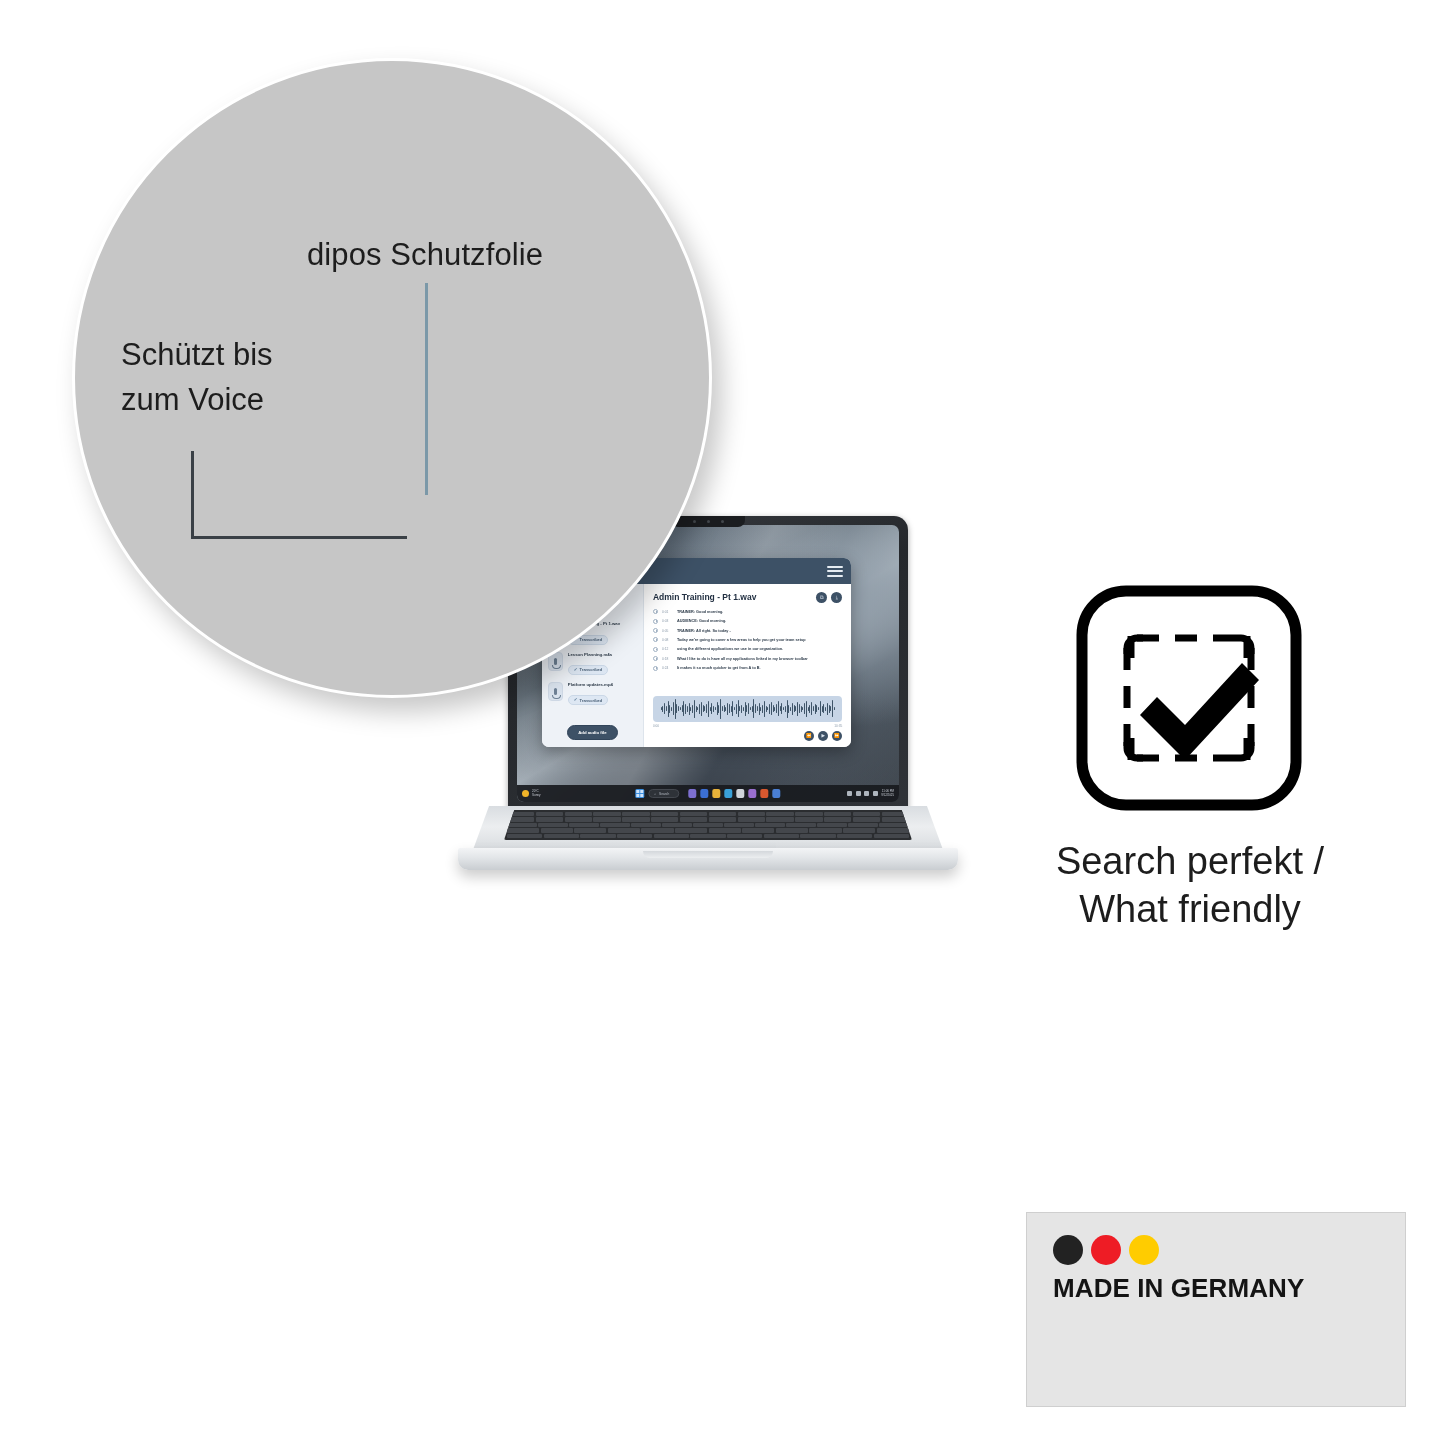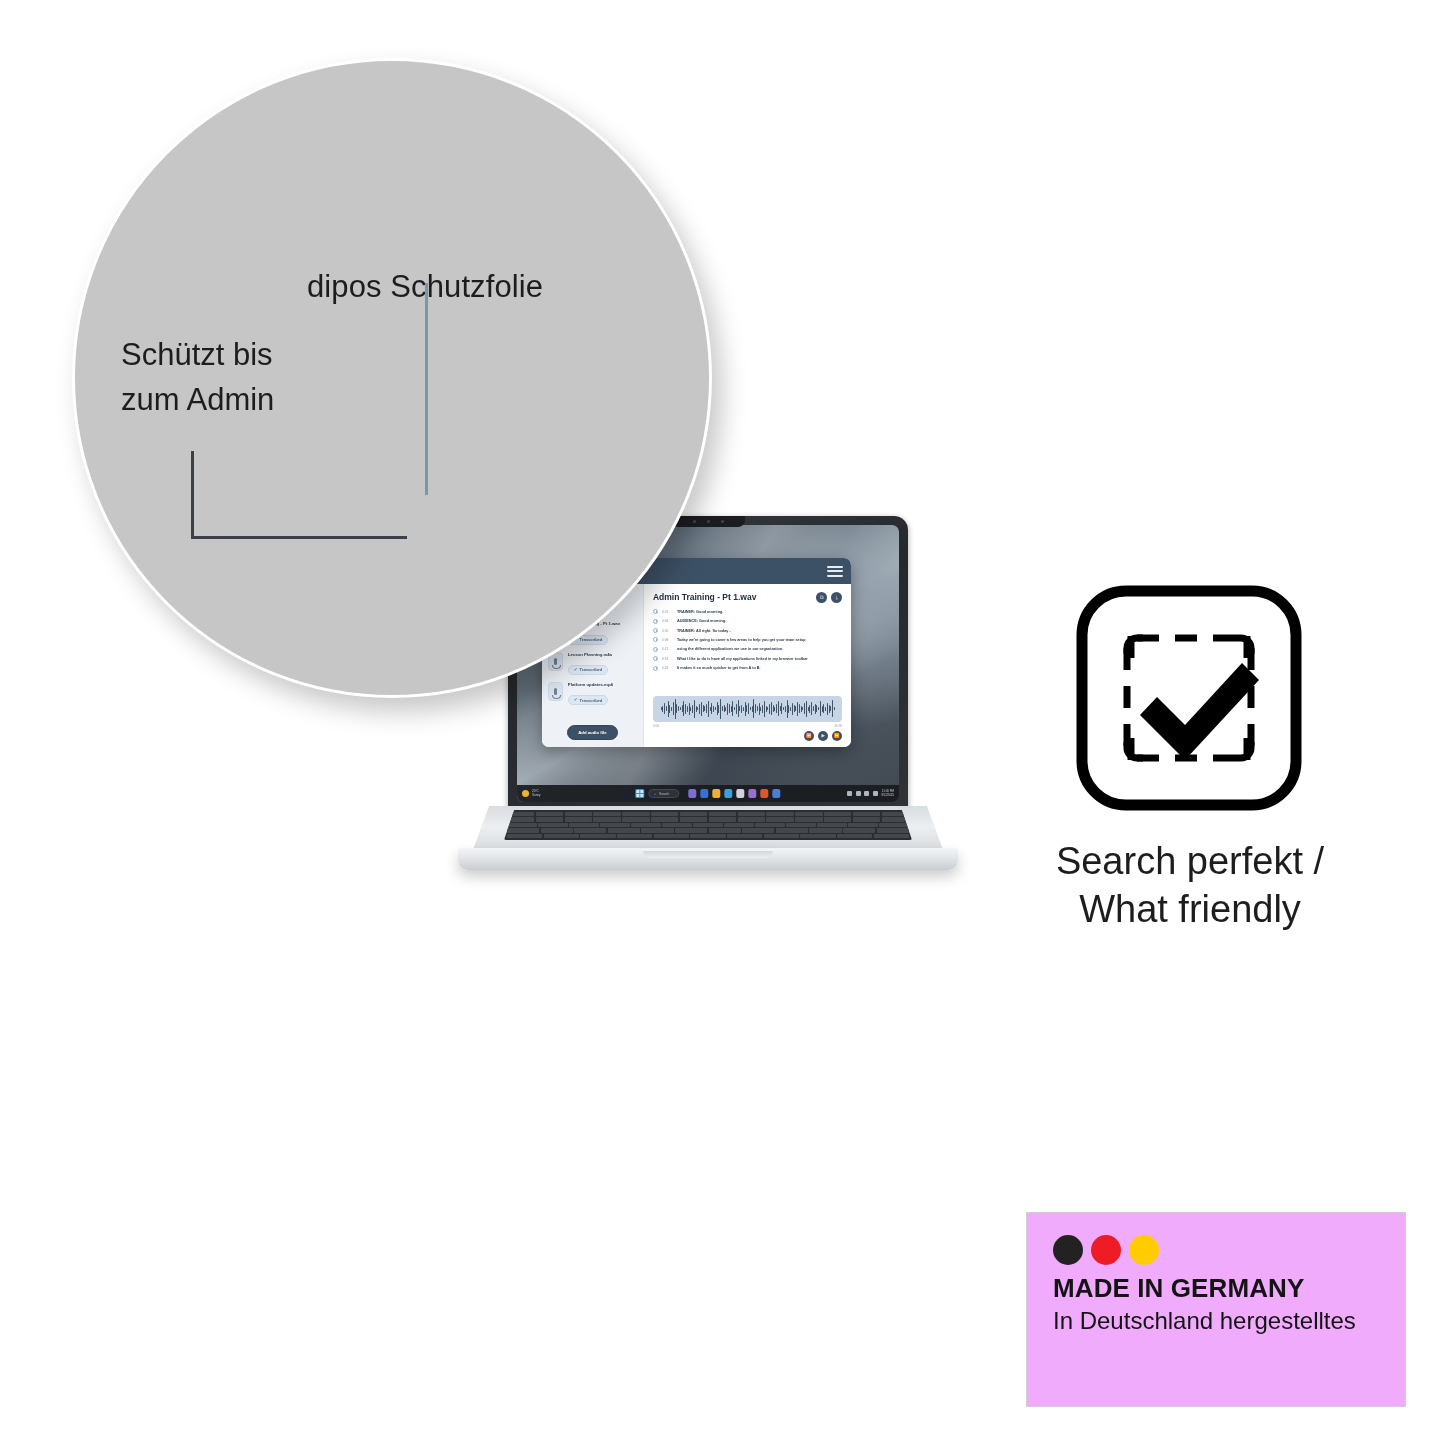--- a/index.html
+++ b/index.html
@@ -18,21 +18,20 @@
     border-radius: 50%;
     background: #c6c6c6;
     border: 3px solid #ffffff;
     box-shadow: 10px 14px 26px rgba(0,0,0,0.22);
     z-index: 5;
   }
   .cc-title {
     position: absolute; left: 232px; top: 176px;
     font-size: 31px; color: #1d1d1d; white-space: nowrap;
     letter-spacing: .1px;
-    margin-top: 32px;
   }
   .cc-sub {
     position: absolute; left: 46px; top: 272px;
     font-size: 31px; color: #1d1d1d; line-height: 1.45;
   }
   .cc-vline {
     position: absolute; left: 350px; top: 222px;
     width: 3px; height: 212px; background: #7b98a8;
   }
   .cc-corner {
@@ -202,37 +201,37 @@
   
   .cf-icon { position:absolute; left:1073px; top:582px; width:232px; height:232px; z-index:3; }
   .cf-label {
     position:absolute; left:1025px; top:838px; width:330px;
     text-align:center; font-size:38px; color:#1d1d1d; line-height:1.26;
   }
 
   
   .mig {
     position:absolute; left:1026px; top:1212px; width:380px; height:195px;
-    border:1px solid #cfcfcf; background:#f0abfc; padding:22px 26px; z-index:3;
+    border:1px solid #cfcfcf; background:#e5e5e5; padding:22px 26px; z-index:3;
   }
   .mig-dots { display:flex; gap:8px; margin-bottom:8px; }
   .mig-dots span { width:30px;height:30px;border-radius:50%;display:block; }
   .mig-h { font-size:26px; font-weight:700; color:#141414; letter-spacing:.1px; }
   .mig-p { font-size:24px; color:#141414; line-height:1.28; margin-top:2px; }
 </style>
 </head>
 <body>
 
 <div class="stage">
 
   <div class="circle-callout">
     <div class="cc-title">dipos Schutzfolie</div>
     <div class="cc-sub">
       <div>Schützt bis</div>
-      <div>zum Admin</div>
+      <div>zum Voice</div>
     </div>
     <div class="cc-vline"></div>
     <div class="cc-corner"></div>
   </div>
 
   <div class="laptop">
     <div class="lid">
       <div class="notch">
         <span class="cam c1"></span>
           <span class="cam c2"></span>
@@ -629,17 +628,16 @@
   </div>
 
   <div class="mig">
     <div class="mig-dots">
       <span style="background:#222222"></span>
       <span style="background:#ee1c25"></span>
       <span style="background:#ffcc00"></span>
     </div>
     <div class="mig-h">MADE IN GERMANY</div>
     <div class="mig-p">
-      <div>In Deutschland hergestelltes</div>
     </div>
   </div>
 
 </div>
 
 </body></html>

